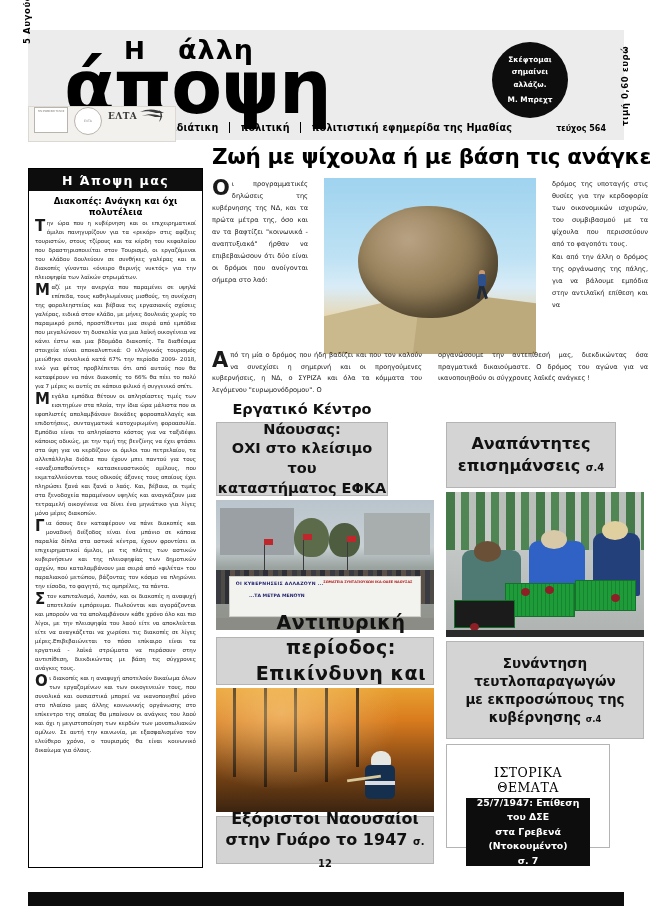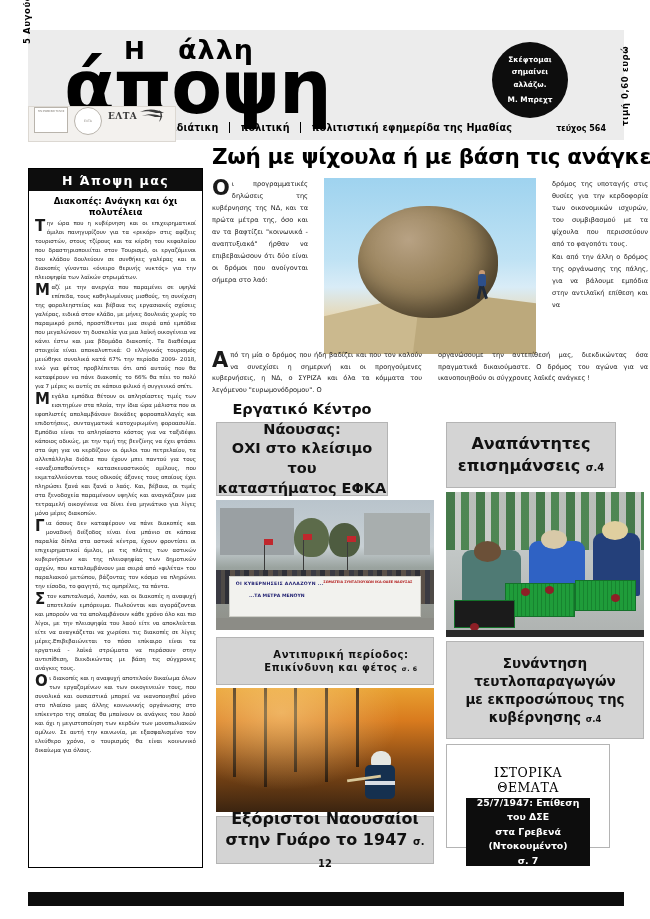--- a/index.html
+++ b/index.html
@@ -89,21 +89,21 @@
 
   
   .tbox{position:absolute;background:#d4d4d4;border:1px solid #b4b4b4;box-sizing:border-box;
     display:flex;flex-direction:column;justify-content:center;align-items:center;
     text-align:center;font-weight:bold;color:#111;}
   .tbox .ln{display:block;line-height:1.35;}
   .pg{font-size:.62em;font-weight:bold;}
 
   .tb-efka{left:216px;top:422px;width:172px;height:74px;font-size:14.5px;}
   .tb-anap{left:446px;top:422px;width:170px;height:66px;font-size:16px;text-align:right;}
-  .tb-anti{left:216px;top:637px;width:218px;height:48px;font-size:10px;letter-spacing:.6px;padding-left:32px;}
+  .tb-anti{left:216px;top:637px;width:218px;height:48px;font-size:19px;letter-spacing:.6px;padding-left:32px;}
   .tb-synant{left:446px;top:641px;width:198px;height:98px;font-size:13.5px;}
   .tb-exoristoi{left:216px;top:816px;width:218px;height:48px;font-size:16px;}
 
   
   .ph{position:absolute;overflow:hidden;}
   .ph-efka{left:216px;top:500px;width:218px;height:130px;}
   .ph-agro{left:446px;top:492px;width:198px;height:145px;}
   .ph-fire{left:216px;top:688px;width:218px;height:124px;}
 
   

